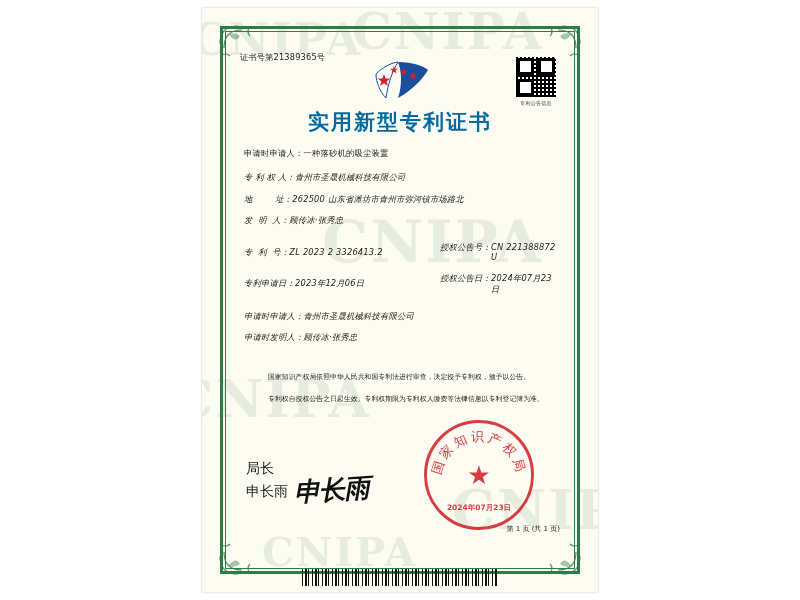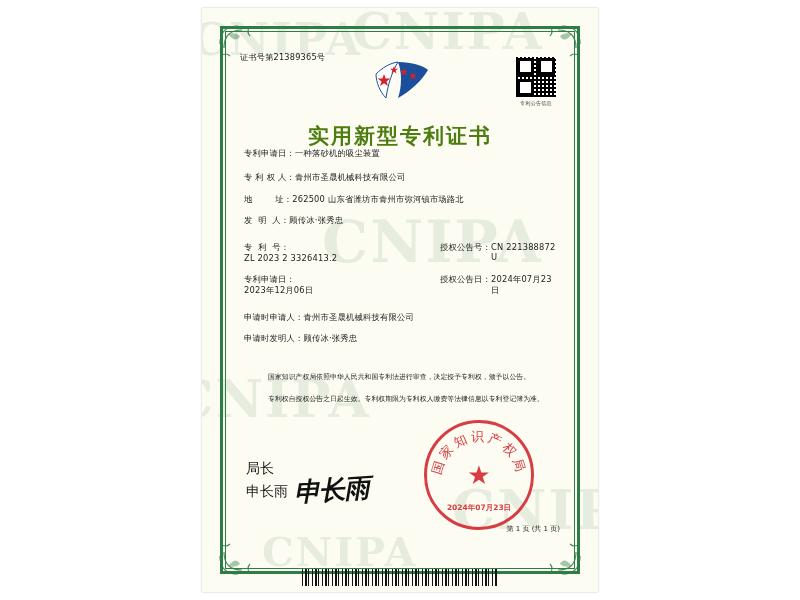--- a/index.html
+++ b/index.html
@@ -139,59 +139,60 @@
   .qr-caption {
     margin-top: 2px;
     font-size: 5px;
     color: #333;
     letter-spacing: .3px;
   }
 
   .title {
     position: absolute;
     left: 0; right: 0;
-    top: 70px;
+    top: 56px;
     text-align: center;
     font-family: "DejaVu Serif", "Liberation Serif", serif;
     font-weight: bold;
     font-size: 21px;
     letter-spacing: 2px;
-    color: #4d7c0f;
+    color: #0369a1;
   }
 
   .subject {
     position: absolute;
     left: 4px;
     top: 96px;
     font-size: 8.3px;
     letter-spacing: .2px;
   }
 
   .fields {
     position: absolute;
     left: 4px;
     right: 4px;
     top: 120px;
+    font-style: italic;
   }
   .field-row {
     display: flex;
     align-items: baseline;
     margin-bottom: 10.5px;
     font-size: 8.3px;
     letter-spacing: .2px;
   }
   .field-label {
     white-space: pre;
     flex: none;
   }
   .field-value {
     flex: 1 1 auto;
   }
   .row-two { display: flex; width: 100%; }
-  .col-a { width: 196px; display: flex; align-items: flex-start; flex-direction: column; }
+  .col-a { width: 196px; display: flex; align-items: center; }
   .col-b { flex: 1; display: flex; align-items: flex-start; }
 
   .gap-row { margin-bottom: 16px; }
 
   .statement {
     position: absolute;
     left: 6px;
     right: 6px;
     top: 310px;
     font-size: 6.8px;
@@ -352,21 +353,21 @@
 
     <div class="qr-wrap">
       <div class="qr">
           <span class="qr-eye3"></span>
         </div>
       <div class="qr-caption">专利公告信息</div>
     </div>
 
     <div class="title">实用新型专利证书</div>
 
-    <div class="subject">专利申请日：一种落砂机的吸尘装置</div>
+    <div class="subject">申请时申请人：一种落砂机的吸尘装置</div>
 
     <div class="fields">
 
       <div class="field-row">
         <span class="field-label">专 利 权 人：</span>
         <span class="field-value">青州市圣晟机械科技有限公司</span>
       </div>
 
       <div class="field-row">
         <span class="field-label">地        址：</span>

